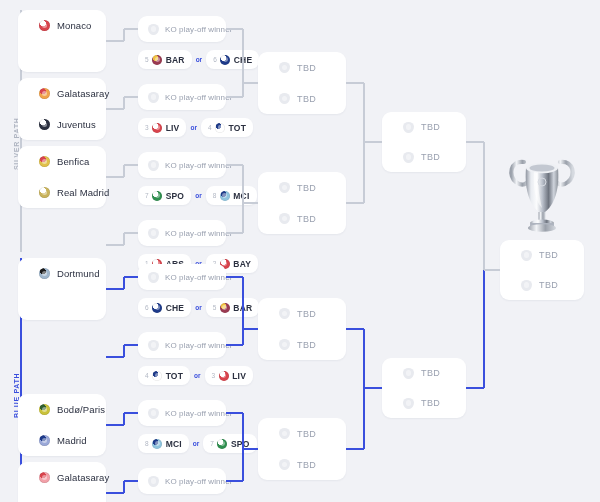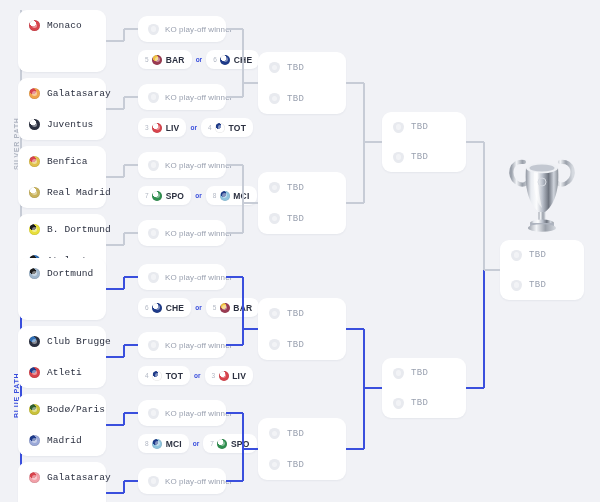--- a/index.html
+++ b/index.html
@@ -33,23 +33,22 @@
     position:absolute;
     background:#ffffff;
     border-radius:9px;
     box-shadow:0 1px 2px rgba(35,45,80,.06);
   }
   .row{
     display:flex;
     align-items:center;
     gap:7px;
     height:50%;
-    padding-left:11px;
+    padding-left:21px;
     box-sizing:border-box;
-    font-family:Liberation Mono, monospace;
   }
   .tname{
     font-size:9.5px;
     color:#2b3040;
     letter-spacing:.1px;
     white-space:nowrap;
   }
   .tname.tbd{color:#9aa1b0;font-size:9px;letter-spacing:.4px;}
 
   
@@ -126,44 +125,24 @@
     <div class="card" style="left: 18px; top: 146px; width: 88px; height: 62px;">
       <div class="row">
         <span class="crest" style="background: radial-gradient(circle at 35% 30%, rgb(216, 67, 76) 0px, rgb(216, 67, 76) 28%, rgb(224, 192, 74) 30%, rgb(224, 192, 74) 100%);"></span>
         <span class="tname">Benfica</span>
       </div>
       <div class="row">
         <span class="crest" style="background: radial-gradient(circle at 35% 30%, rgb(255, 255, 255) 0px, rgb(255, 255, 255) 28%, rgb(201, 179, 92) 30%, rgb(201, 179, 92) 100%);"></span>
         <span class="tname">Real Madrid</span>
       </div>
     </div>
-    <div class="card" style="left: 18px; top: 214px; width: 88px; height: 62px;">
-      <div class="row">
-        <span class="crest" style="background: radial-gradient(circle at 35% 30%, rgb(26, 26, 26) 0px, rgb(26, 26, 26) 28%, rgb(232, 223, 58) 30%, rgb(232, 223, 58) 100%);"></span>
-        <span class="tname">B. Dortmund</span>
-      </div>
-      <div class="row">
-        <span class="crest" style="background: radial-gradient(circle at 35% 30%, rgb(26, 26, 26) 0px, rgb(26, 26, 26) 28%, rgb(47, 111, 181) 30%, rgb(47, 111, 181) 100%);"></span>
-        <span class="tname">Atalanta</span>
-      </div>
-    </div>
     <div class="card" style="left: 18px; top: 258px; width: 88px; height: 62px;">
       <div class="row">
         <span class="crest" style="background: radial-gradient(circle at 35% 30%, rgb(26, 26, 26) 0px, rgb(26, 26, 26) 28%, rgb(159, 182, 204) 30%, rgb(159, 182, 204) 100%);"></span>
         <span class="tname">Dortmund</span>
-      </div>
-    </div>
-    <div class="card" style="left: 18px; top: 326px; width: 88px; height: 62px;">
-      <div class="row">
-        <span class="crest" style="background: radial-gradient(circle at 35% 30%, rgb(47, 111, 181) 0px, rgb(47, 111, 181) 28%, rgb(43, 48, 64) 30%, rgb(43, 48, 64) 100%);"></span>
-        <span class="tname">Club Brugge</span>
-      </div>
-      <div class="row">
-        <span class="crest" style="background: radial-gradient(circle at 35% 30%, rgb(29, 58, 138) 0px, rgb(29, 58, 138) 28%, rgb(216, 67, 76) 30%, rgb(216, 67, 76) 100%);"></span>
-        <span class="tname">Atleti</span>
       </div>
     </div>
     <div class="card" style="left: 18px; top: 394px; width: 88px; height: 62px;">
       <div class="row">
         <span class="crest" style="background: radial-gradient(circle at 35% 30%, rgb(47, 95, 47) 0px, rgb(47, 95, 47) 28%, rgb(201, 194, 58) 30%, rgb(201, 194, 58) 100%);"></span>
         <span class="tname">Bodø/Paris</span>
       </div>
       <div class="row">
         <span class="crest" style="background: radial-gradient(circle at 35% 30%, rgb(29, 58, 138) 0px, rgb(29, 58, 138) 28%, rgb(154, 168, 216) 30%, rgb(154, 168, 216) 100%);"></span>
         <span class="tname">Madrid</span>
@@ -223,20 +202,33 @@
       <span class="po-or">or</span>
       <div class="po-chip">
         <span class="seed">8</span>
         <span class="crest" style="background: radial-gradient(circle at 35% 30%, rgb(29, 58, 138) 0px, rgb(29, 58, 138) 28%, rgb(143, 196, 222) 30%, rgb(143, 196, 222) 100%);"></span>
         <span class="abbr">MCI</span>
       </div>
     </div>
     <div class="po-winner" style="left: 138px; top: 220px; width: 88px; height: 26px;">
       <span class="crest blank"></span>
       <span class="lbl">KO play-off winner</span>
+    </div>
+    <div class="po-pair" style="left: 138px; top: 254px;">
+      <div class="po-chip">
+        <span class="seed">1</span>
+        <span class="crest" style="background: radial-gradient(circle at 35% 30%, rgb(255, 255, 255) 0px, rgb(255, 255, 255) 28%, rgb(216, 67, 76) 30%, rgb(216, 67, 76) 100%);"></span>
+        <span class="abbr">ARS</span>
+      </div>
+      <span class="po-or">or</span>
+      <div class="po-chip">
+        <span class="seed">2</span>
+        <span class="crest" style="background: radial-gradient(circle at 35% 30%, rgb(255, 255, 255) 0px, rgb(255, 255, 255) 28%, rgb(216, 67, 76) 30%, rgb(216, 67, 76) 100%);"></span>
+        <span class="abbr">BAY</span>
+      </div>
     </div>
     <div class="po-winner" style="left: 138px; top: 264px; width: 88px; height: 26px;">
       <span class="crest blank"></span>
       <span class="lbl">KO play-off winner</span>
     </div>
     <div class="po-pair" style="left: 138px; top: 298px;">
       <div class="po-chip">
         <span class="seed">6</span>
         <span class="crest" style="background: radial-gradient(circle at 35% 30%, rgb(255, 255, 255) 0px, rgb(255, 255, 255) 28%, rgb(29, 58, 138) 30%, rgb(29, 58, 138) 100%);"></span>
         <span class="abbr">CHE</span>

